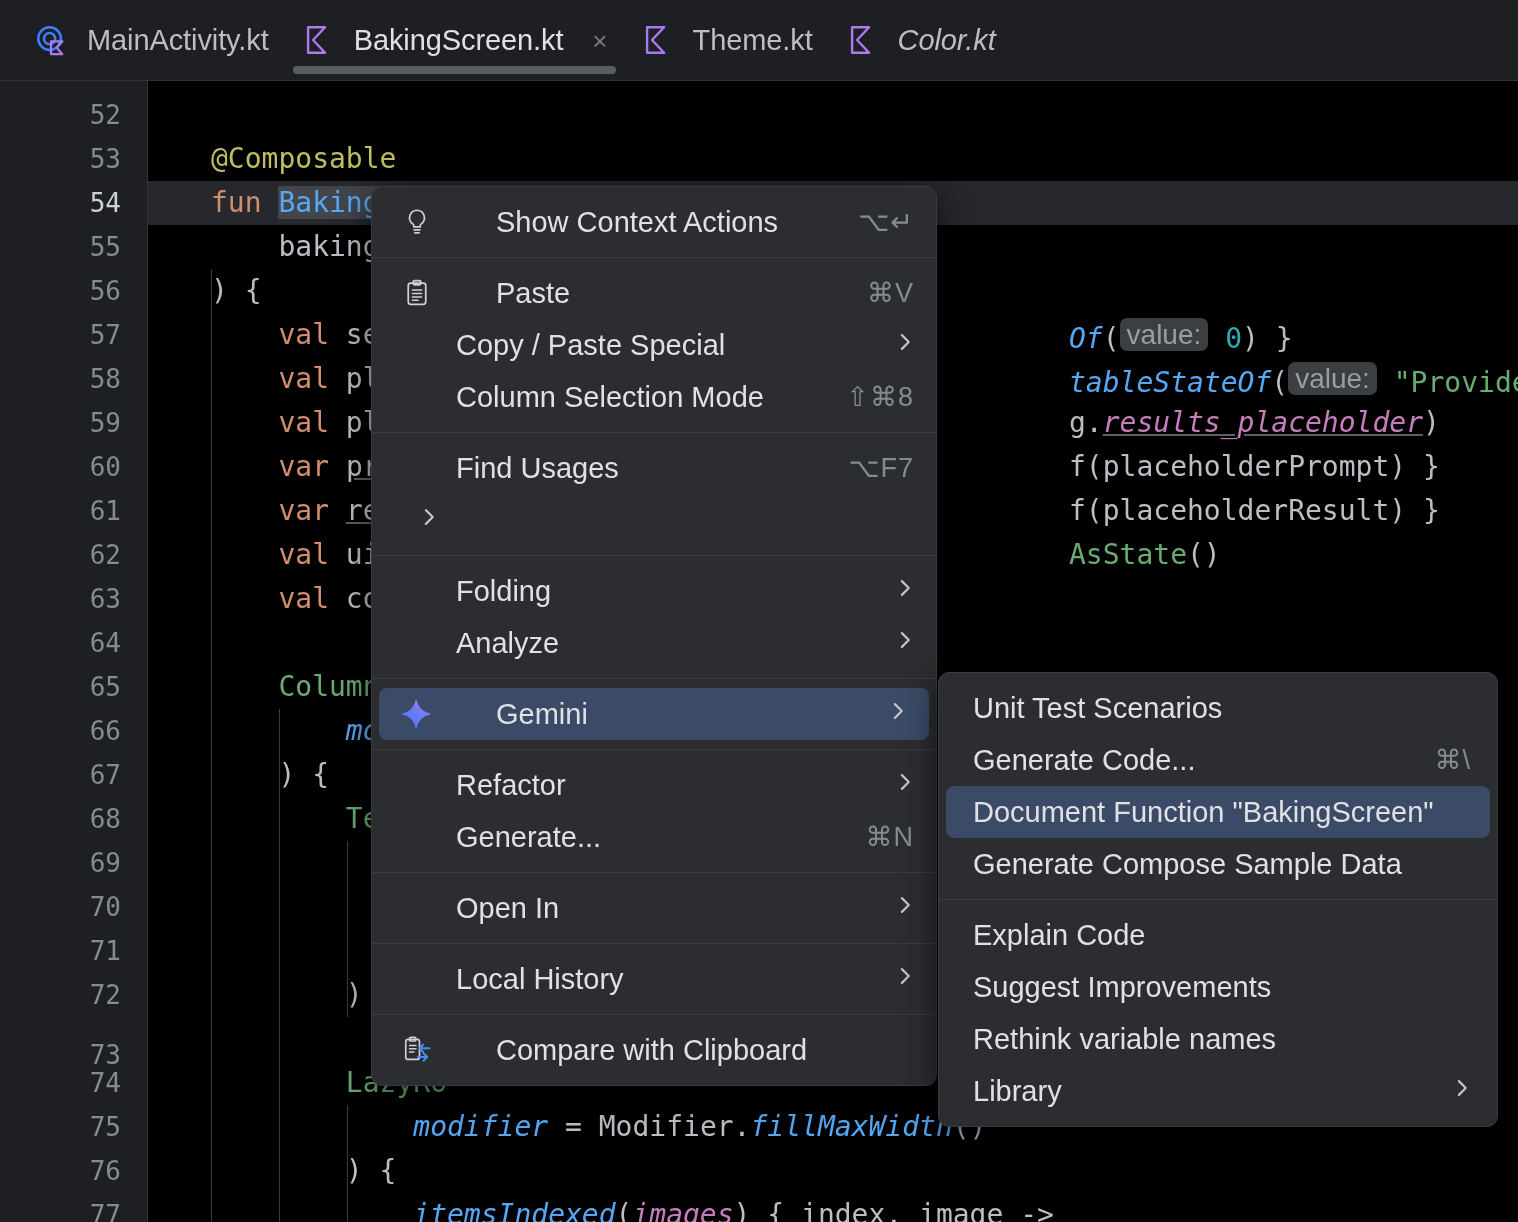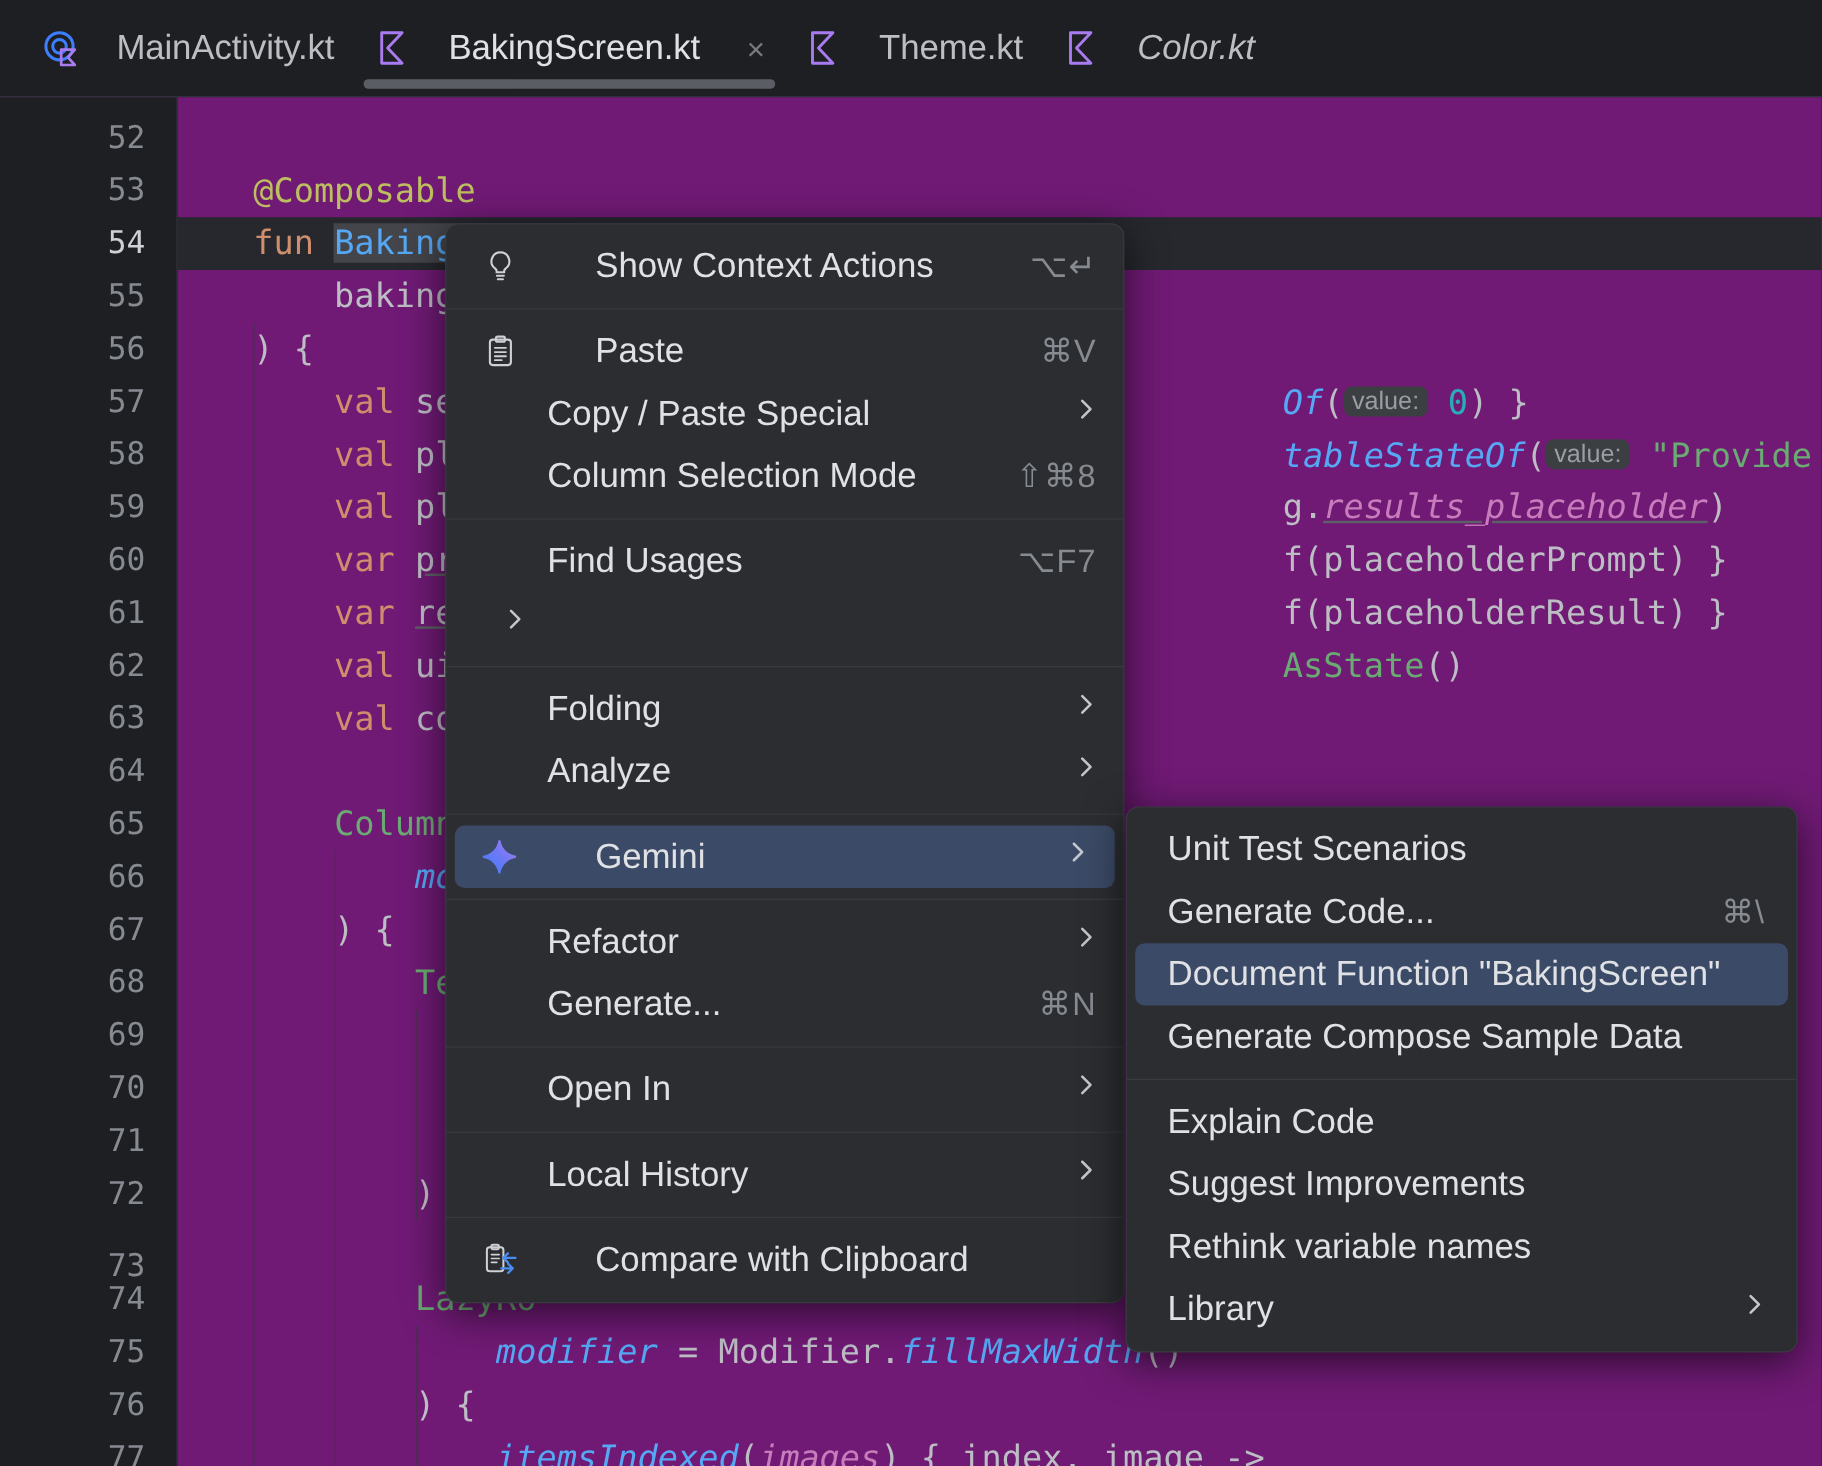--- a/index.html
+++ b/index.html
@@ -18,21 +18,21 @@
     background: #1e1f22;
     border-bottom: 1px solid #303337;
     display: flex; align-items: center;
     padding-left: 18px;
   }
   .tab {
     display: flex; align-items: center;
     height: 81px;
     padding: 0 16px;
     position: relative;
-    gap: 29px;
+    gap: 19px;
   }
   .tab .tablabel {
     font-size: 29px;
     color: #bcbec4;
     letter-spacing: -0.1px;
     white-space: nowrap;
   }
   .tab.active .tablabel { color: #dfe1e5; }
   .tab.italic .tablabel { font-style: italic; }
   .tab.active::after {
@@ -49,21 +49,21 @@
     line-height: 1;
     margin-left: 10px;
     margin-top: 2px;
   }
   .ticon { width: 34px; height: 34px; flex: none; display:block; }
 
   
   #editor {
     position: absolute; left: 0; top: 81px;
     width: 1518px; height: 1141px;
-    background: #701a75;
+    background: #000000;
     overflow: hidden;
   }
   #gutter {
     position: absolute; left: 0; top: 0;
     width: 148px; height: 100%;
     background: #1e1f22;
     border-right: 1px solid #303337;
   }
   .ln {
     position: absolute;
@@ -97,21 +97,21 @@
   .str  { color: #6aab73; }
   .prop { color: #c77dbb; font-style: italic; }
   .ital { color: #56a8f5; font-style: italic; }
   .num  { color: #2aacb8; }
   .pln  { color: #bcbec4; }
   .und  { text-decoration: underline; text-decoration-color: #5d6066; }
   .sel  { background: #43454a; }
   .hint {
     background: #3c3f41; color: #9a9da3;
     font-family: "Liberation Sans", sans-serif;
-    font-size: 21px; border-radius: 7px;
+    font-size: 28px; border-radius: 7px;
     padding: 1px 7px; vertical-align: 4px;
   }
   .indent {
     position: absolute; width: 1px; background: #393b40;
   }
 
   
   .menu {
     position: absolute;
     background: #2b2d30;

